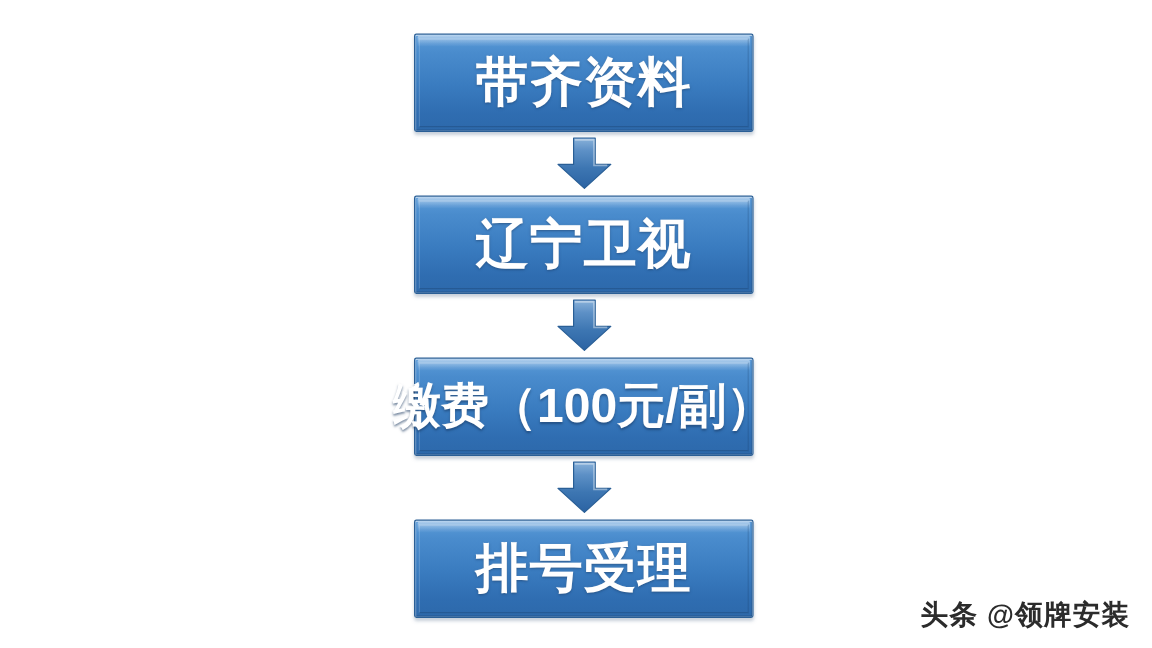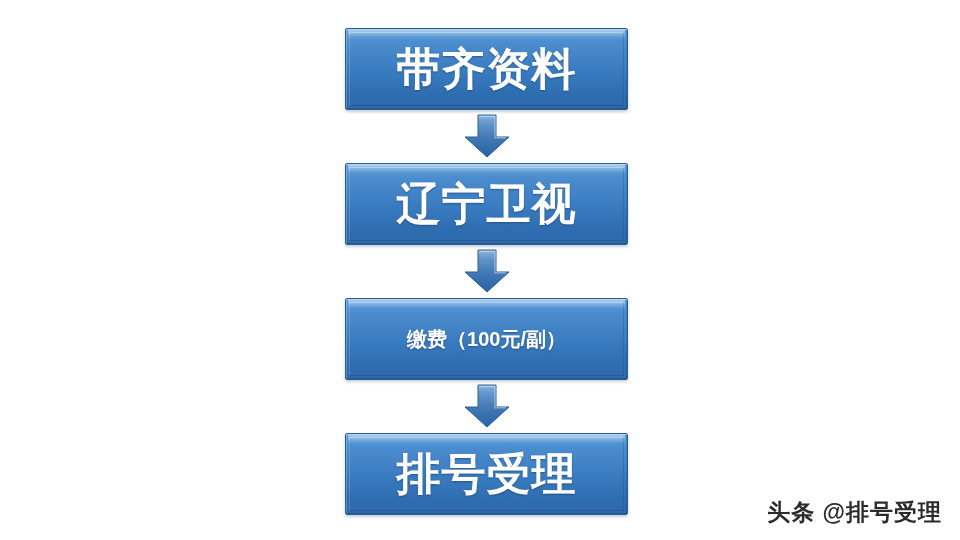--- a/index.html
+++ b/index.html
@@ -97,21 +97,21 @@
     font-weight: bold;
     letter-spacing: 1px;
     line-height: 1;
     white-space: nowrap;
     text-shadow:
       0 1px 2px rgba(18, 50, 90, 0.55),
       0 0 1px rgba(255, 255, 255, 0.35);
   }
 
   .node-label.narrow {
-    font-size: 20px;
+    font-size: 40px;
     letter-spacing: 0px;
   }
 
   
   .connector {
     width: 46px;
     height: 53px;
     display: flex;
     align-items: center;
     justify-content: center;
@@ -209,15 +209,15 @@
         </svg>
       </span>
     </div>
 
     <div class="node">
       <span class="node-label">排号受理</span>
     </div>
 
   </div>
 
-  <div class="watermark">头条 @排号受理</div>
+  <div class="watermark">头条 @领牌安装</div>
 
 </div>
 
 </body></html>

